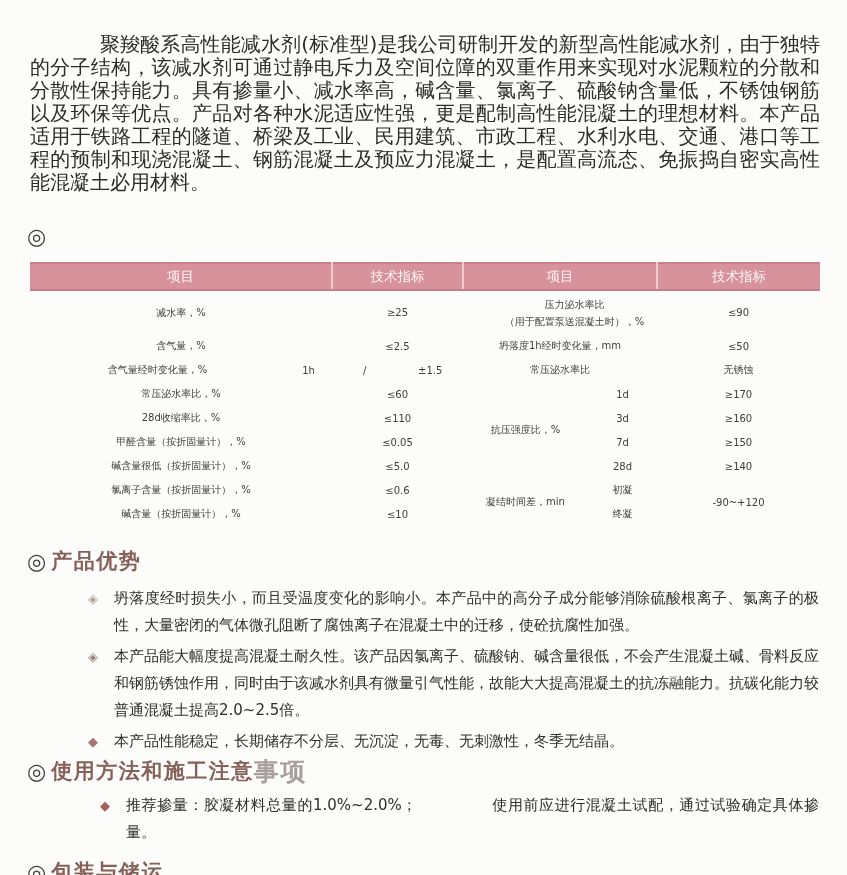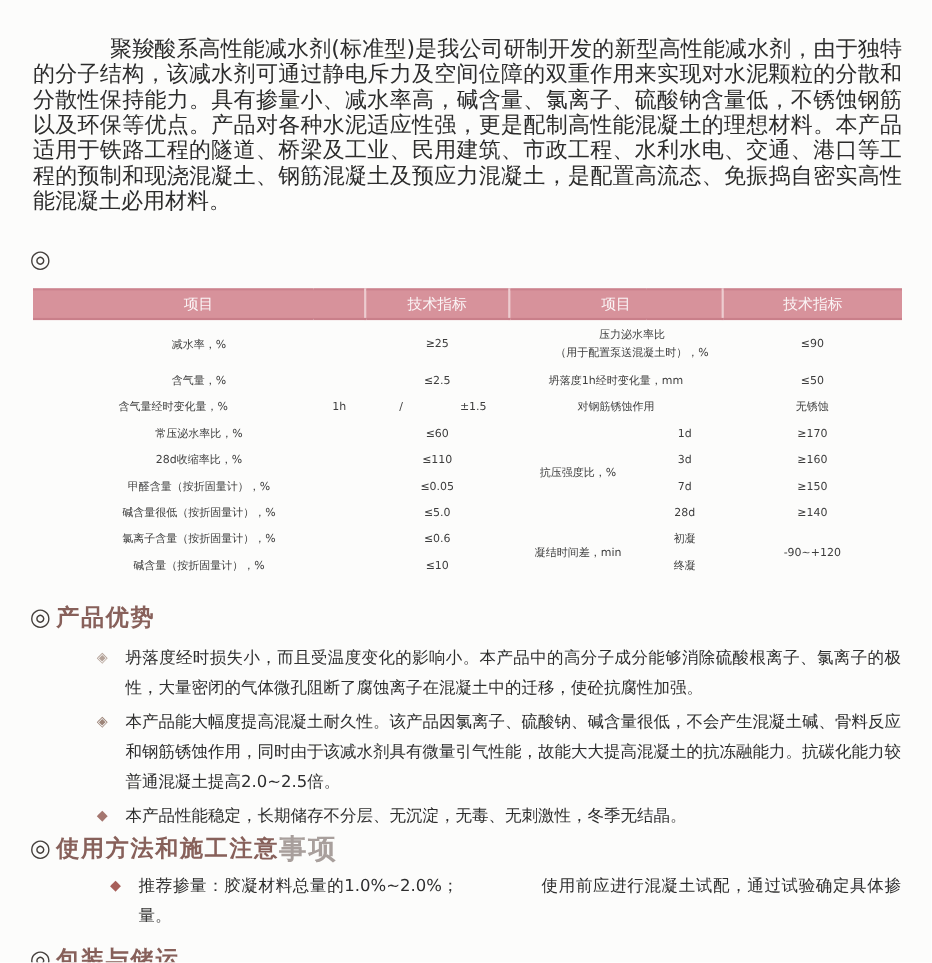--- a/index.html
+++ b/index.html
@@ -96,21 +96,21 @@
       <tr>
         <td colspan="2">含气量，%</td>
         <td>≤2.5</td>
         <td colspan="2">坍落度1h经时变化量，mm</td>
         <td>≤50</td>
       </tr>
       <tr>
         <td>含气量经时变化量，%</td>
         <td>1h</td>
         <td><span class="half">/</span><span class="half">±1.5</span></td>
-        <td colspan="2">对钢筋锈蚀作用</td>
+        <td colspan="2">常压泌水率比</td>
         <td>无锈蚀</td>
       </tr>
       <tr>
         <td colspan="2">常压泌水率比，%</td>
         <td>≤60</td>
         <td rowspan="4">抗压强度比，%</td>
         <td>1d</td>
         <td>≥170</td>
       </tr>
       <tr>

